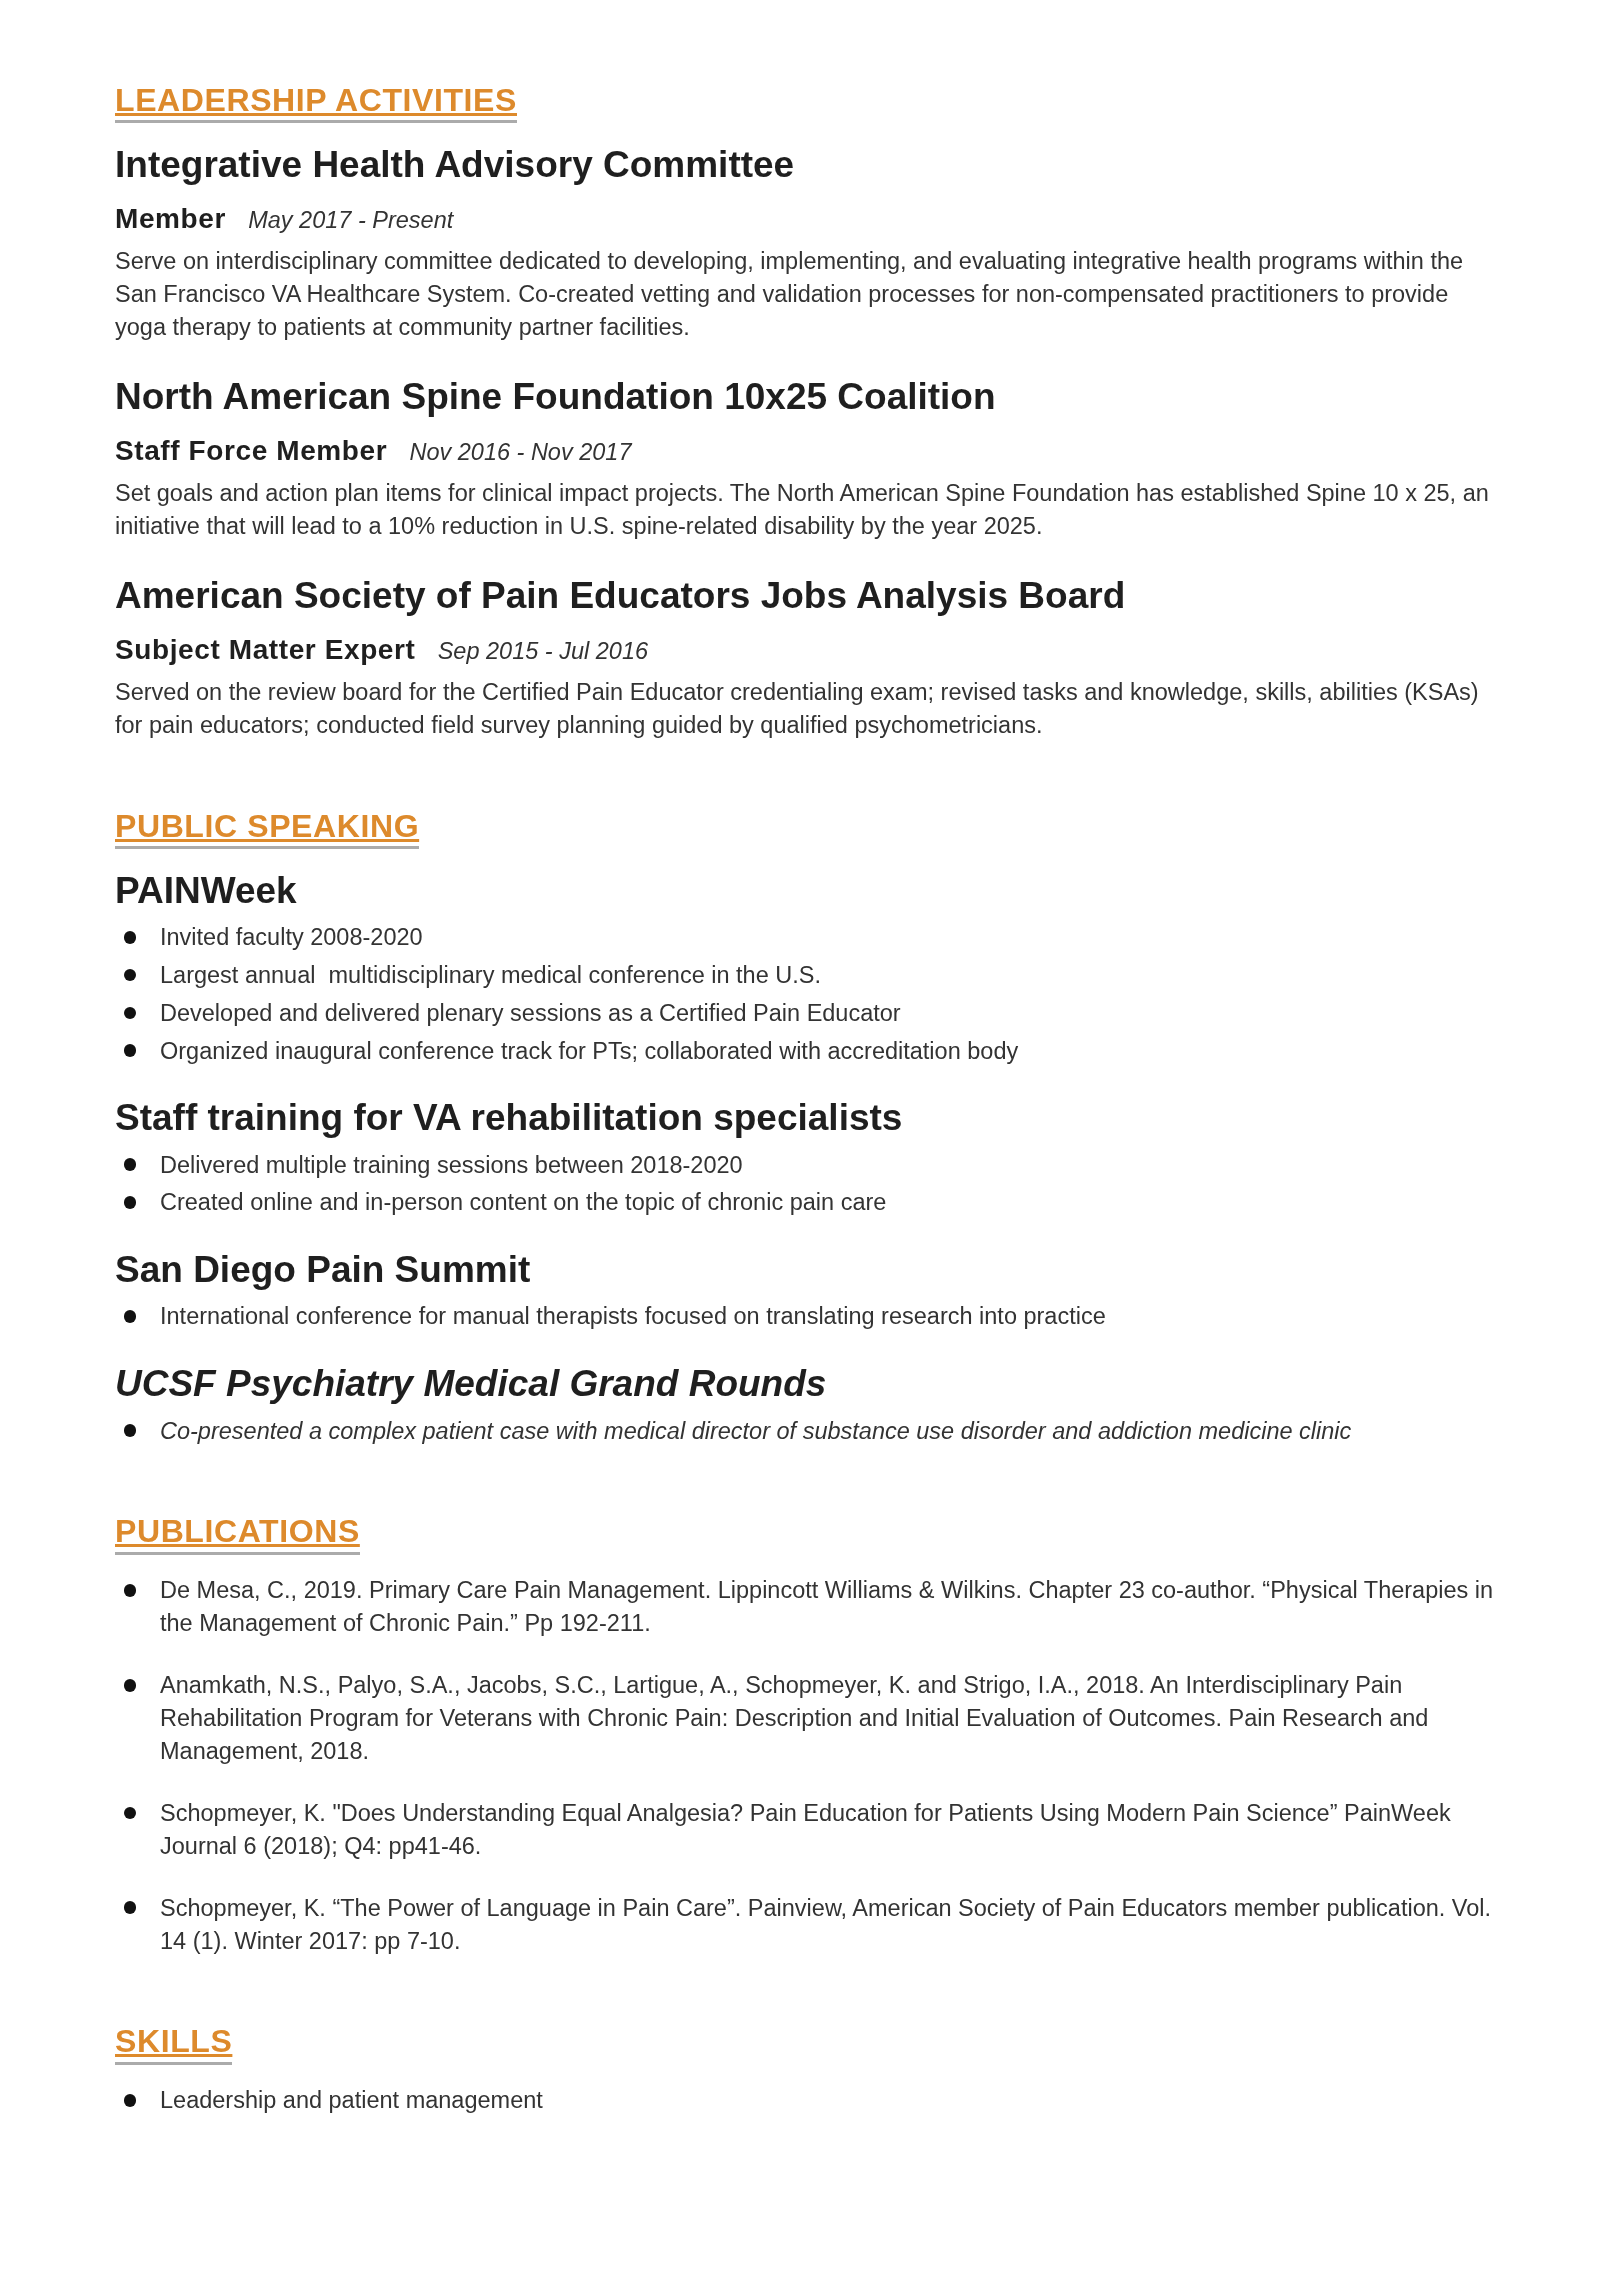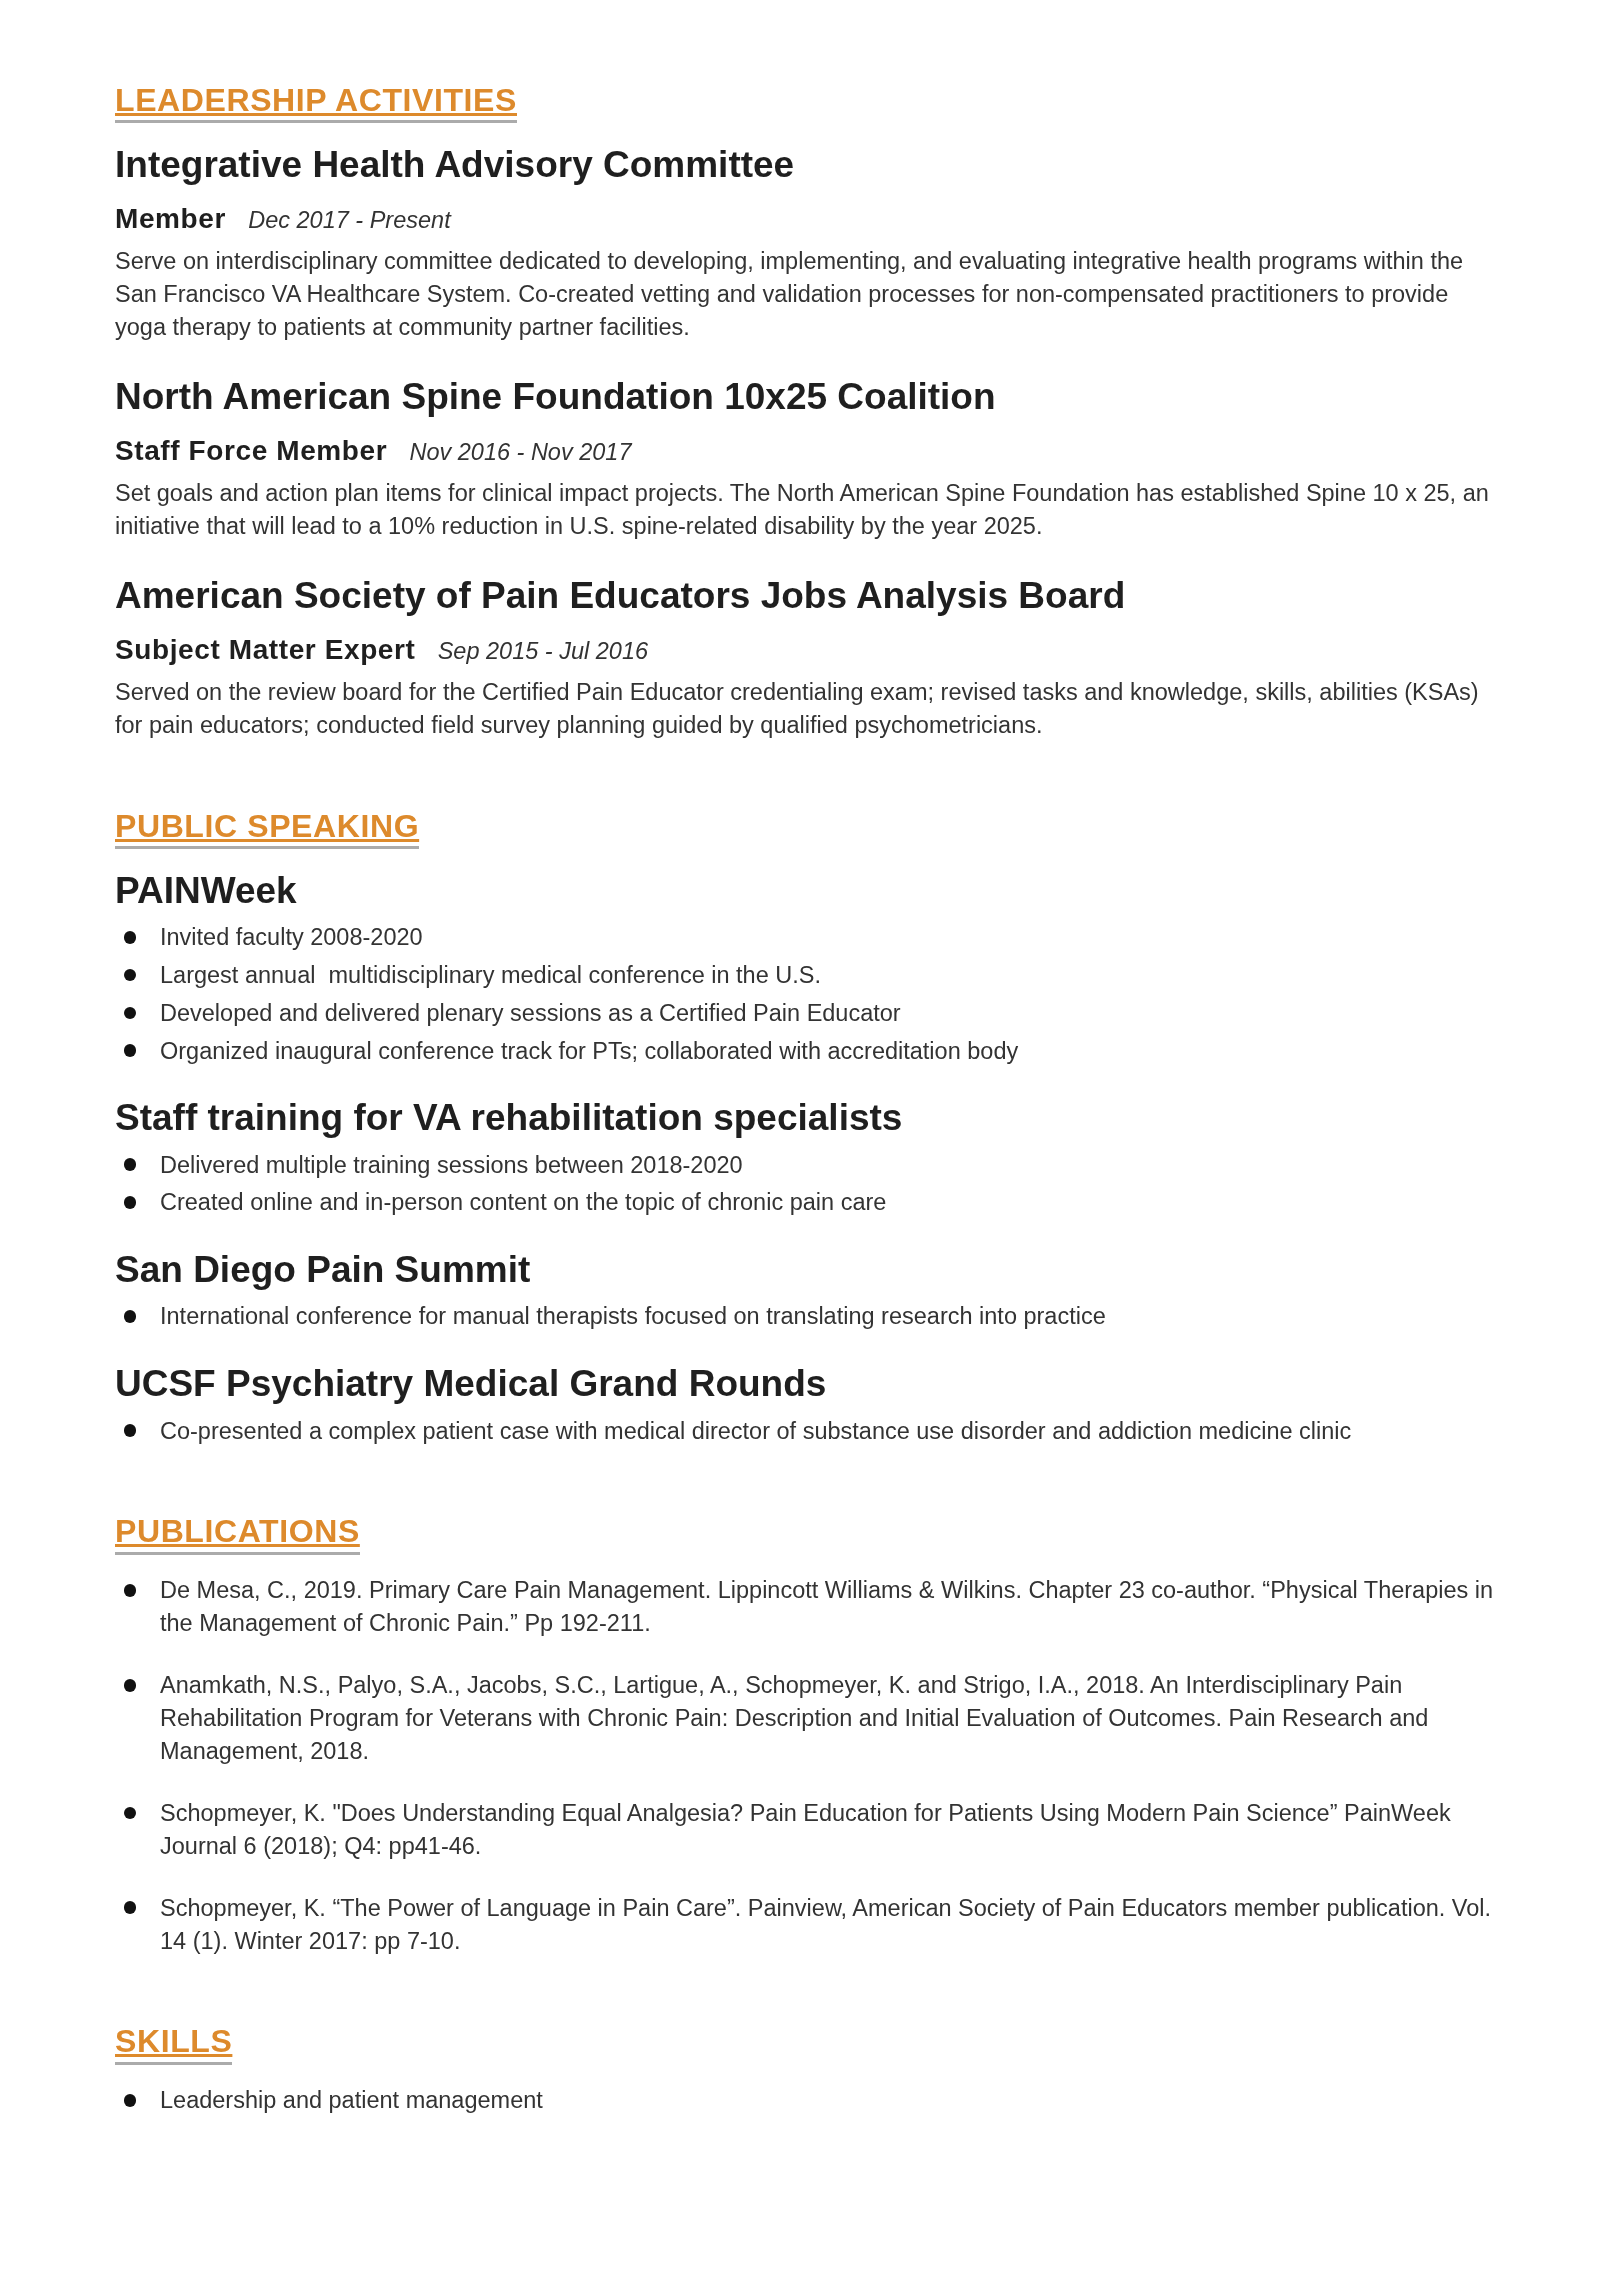--- a/index.html
+++ b/index.html
@@ -82,38 +82,38 @@
     content: "";
     position: absolute;
     left: 8.8px;
     top: 9.8px;
     width: 12.7px;
     height: 12.7px;
     border-radius: 50%;
     background: #111;
   }
   .group { margin-bottom: 29px; }
-  .group:last-child { margin-bottom: 0; }
+  .group:last-child { margin-bottom: 0; font-style: italic; }
 
   ul.bullets.spaced li { margin-bottom: 29px; }
   ul.bullets.spaced li:last-child { margin-bottom: 0; }
 </style>
 </head>
 <body>
 
 <div class="page">
 
   <section>
     <h2 class="section-heading">LEADERSHIP ACTIVITIES</h2>
 
     <div class="entry">
       <h3 class="org-title">Integrative Health Advisory Committee</h3>
       <p class="role-line">
         <span class="role">Member</span>
-        <span class="dates">Dec 2017 - Present</span>
+        <span class="dates">May 2017 - Present</span>
       </p>
       <p class="desc">Serve on interdisciplinary committee dedicated to developing, implementing, and evaluating integrative health programs within the San Francisco VA Healthcare System. Co-created vetting and validation processes for non-compensated practitioners to provide yoga therapy to patients at community partner facilities.</p>
     </div>
 
     <div class="entry">
       <h3 class="org-title">North American Spine Foundation 10x25 Coalition</h3>
       <p class="role-line">
         <span class="role">Staff Force Member</span>
         <span class="dates">Nov 2016 - Nov 2017</span>
       </p>

